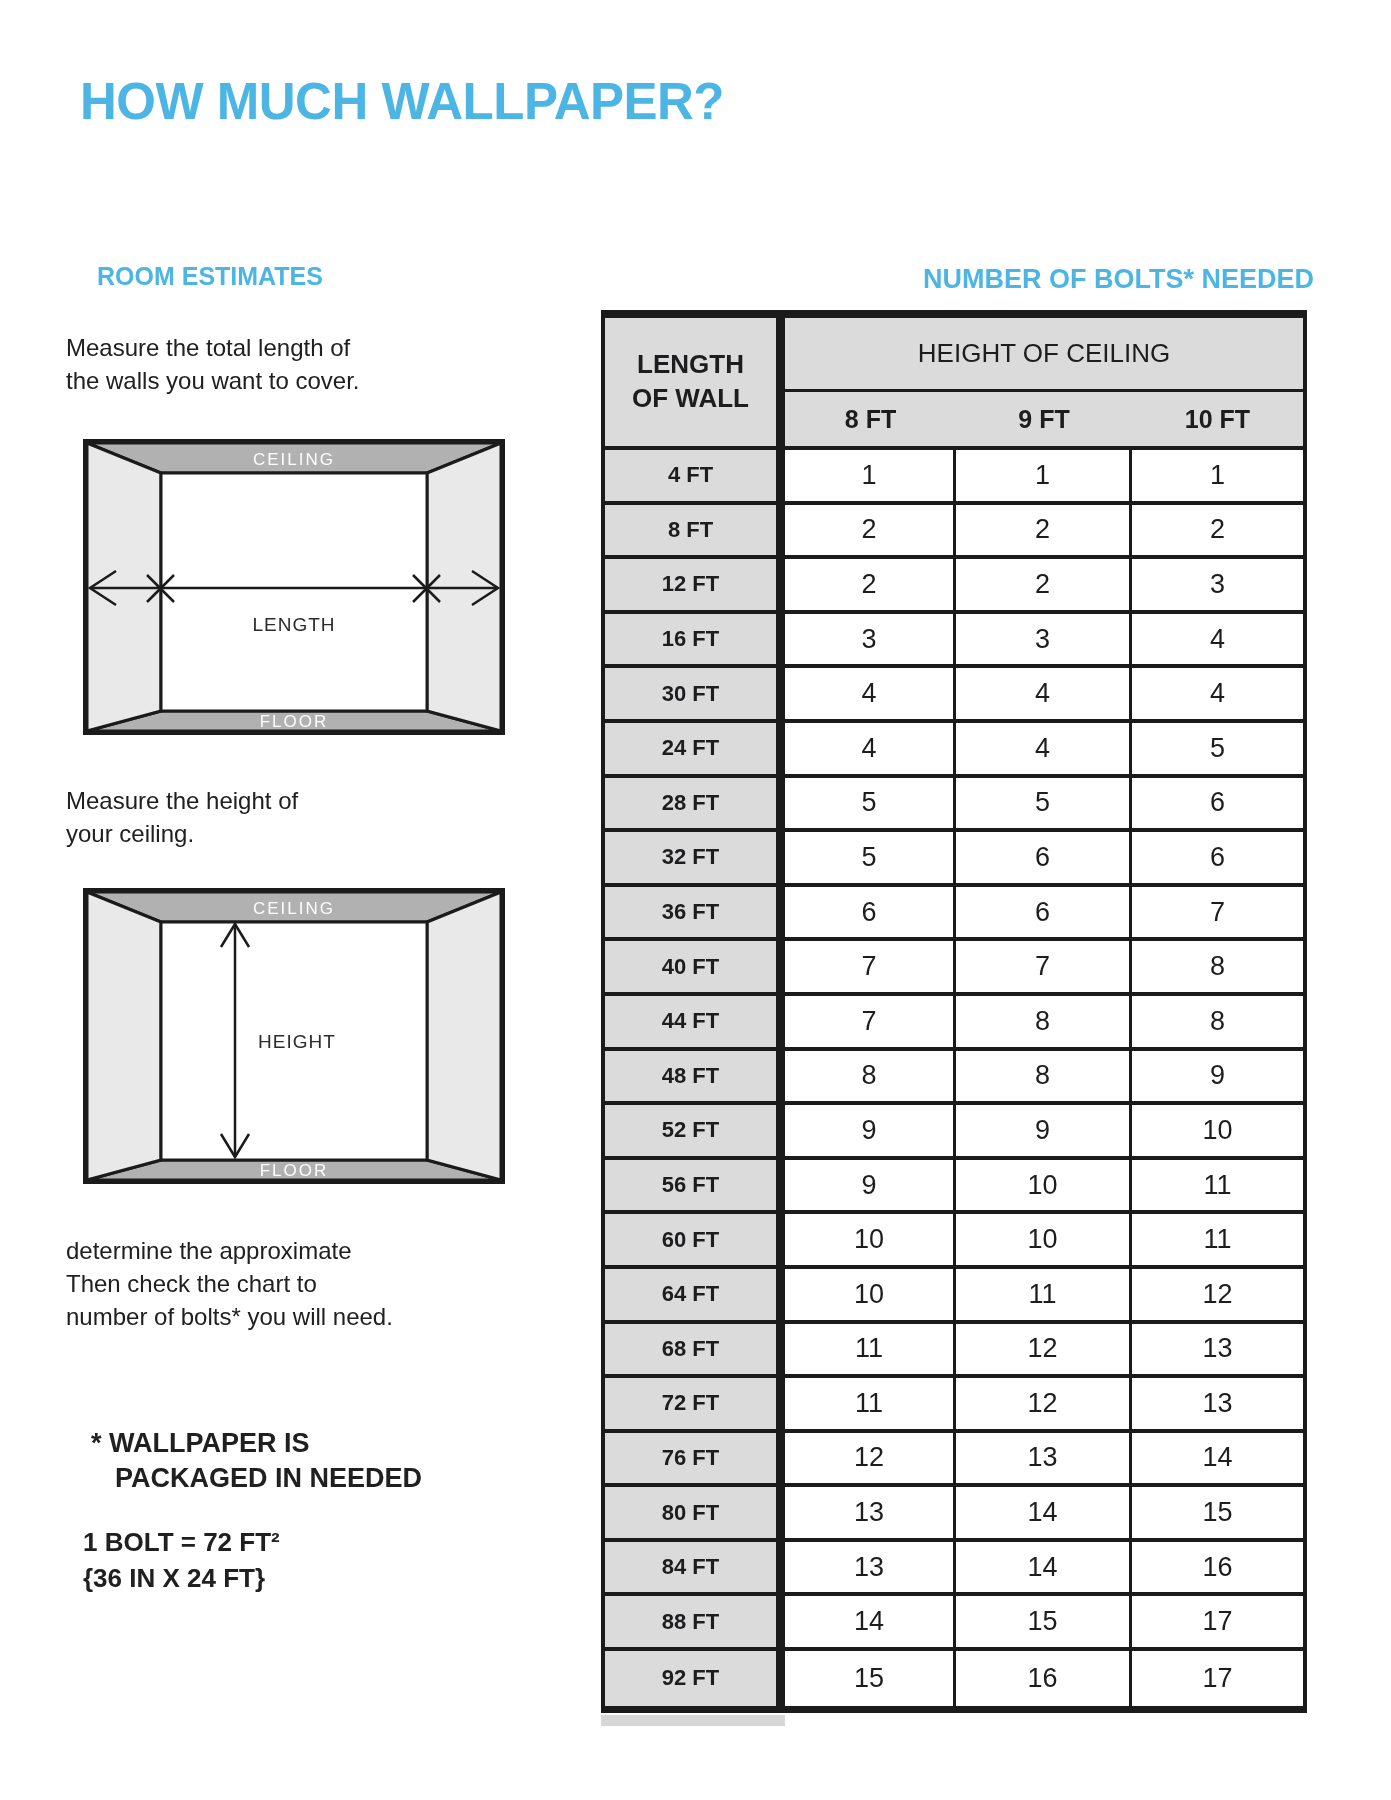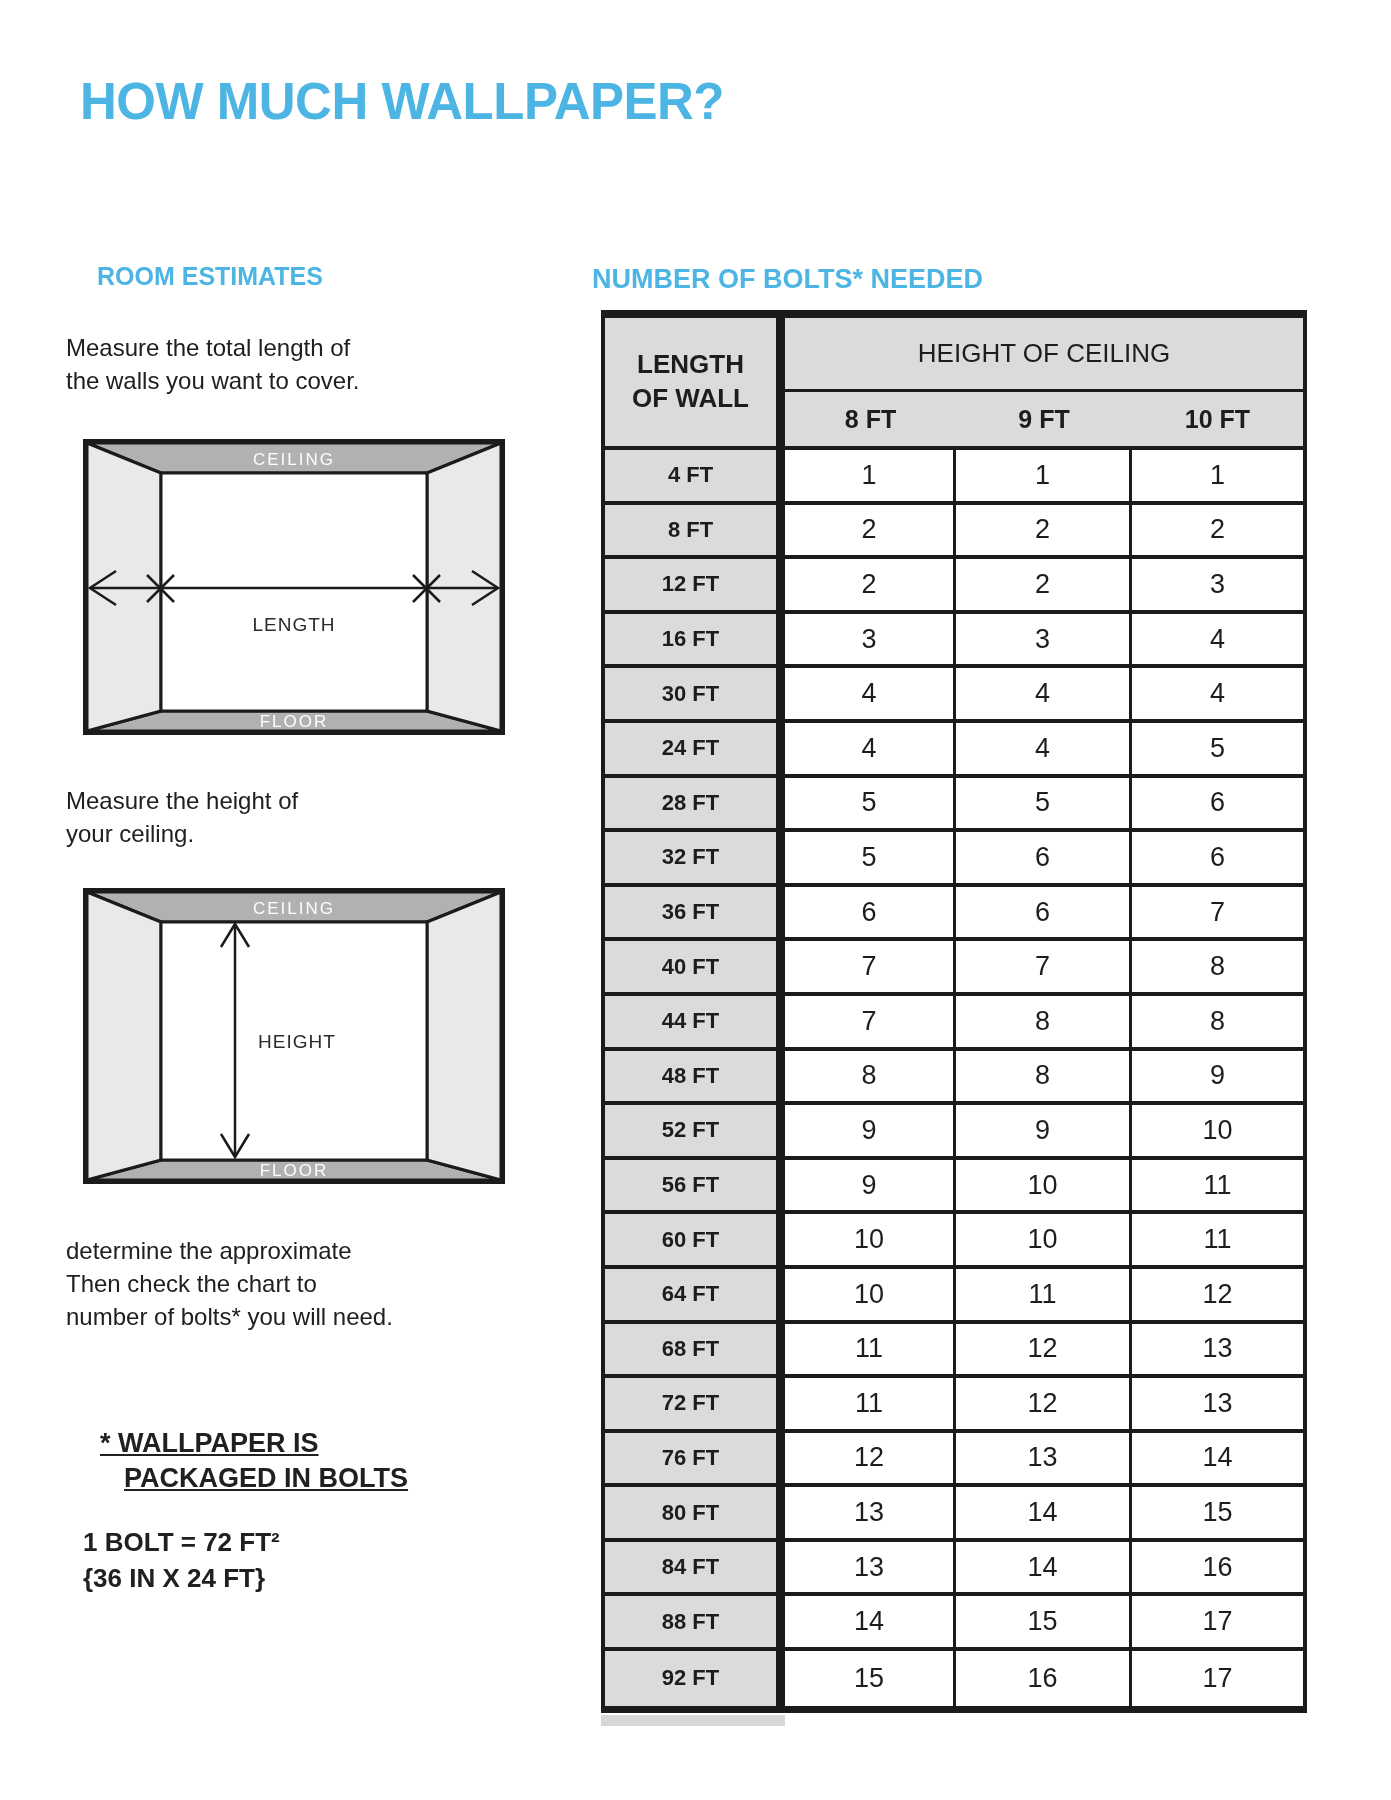--- a/index.html
+++ b/index.html
@@ -17,25 +17,25 @@
   }
   .abs{position:absolute;}
   .page-title{
     left:80px;top:72px;font-size:51px;font-weight:bold;color:var(--accent);
     letter-spacing:-0.5px;white-space:nowrap;
   }
   .section-heading{
     left:97px;font-size:25px;font-weight:bold;color:var(--accent);white-space:nowrap;
   }
   .body-para{left:66px;font-size:24px;line-height:33px;color:var(--text);}
-  .footnote{left:100px;font-size:27px;font-weight:bold;line-height:35px;text-decoration:underline;}
+  .footnote{left:91px;font-size:27px;font-weight:bold;line-height:35px;}
   .footnote .indent{padding-left:24px;}
   .bolt-info{left:83px;font-size:26px;font-weight:bold;line-height:36px;}
   .table-heading{
-    left:592px;top:264px;width:706px;text-align:left;
+    left:608px;top:264px;width:706px;text-align:right;
     font-size:27px;font-weight:bold;color:var(--accent);white-space:nowrap;
   }
   
   .bolts-table{
     position:absolute;left:601px;top:310px;
     display:grid;
     grid-template-columns:184px 171px 176px 175px;
     grid-template-rows:74px 58px;
     grid-auto-rows:54.6px;
     border-top:8px solid var(--line);
@@ -139,21 +139,21 @@
 </svg>
 
 <div class="abs body-para" style="top:1234px;">
   <div>determine the approximate</div>
   <div>Then check the chart to</div>
   <div>number of bolts* you will need.</div>
 </div>
 
 <div class="abs footnote" style="top:1426px;">
   <div>* WALLPAPER IS</div>
-  <div class="indent">PACKAGED IN BOLTS</div>
+  <div class="indent">PACKAGED IN NEEDED</div>
 </div>
 
 <div class="abs bolt-info" style="top:1524px;">
   <div>1 BOLT = 72 FT²</div>
   <div>{36 IN X 24 FT}</div>
 </div>
 
 <div class="abs table-heading">NUMBER OF BOLTS* NEEDED</div>
 
 <div class="bolts-table" id="bolts-table">

